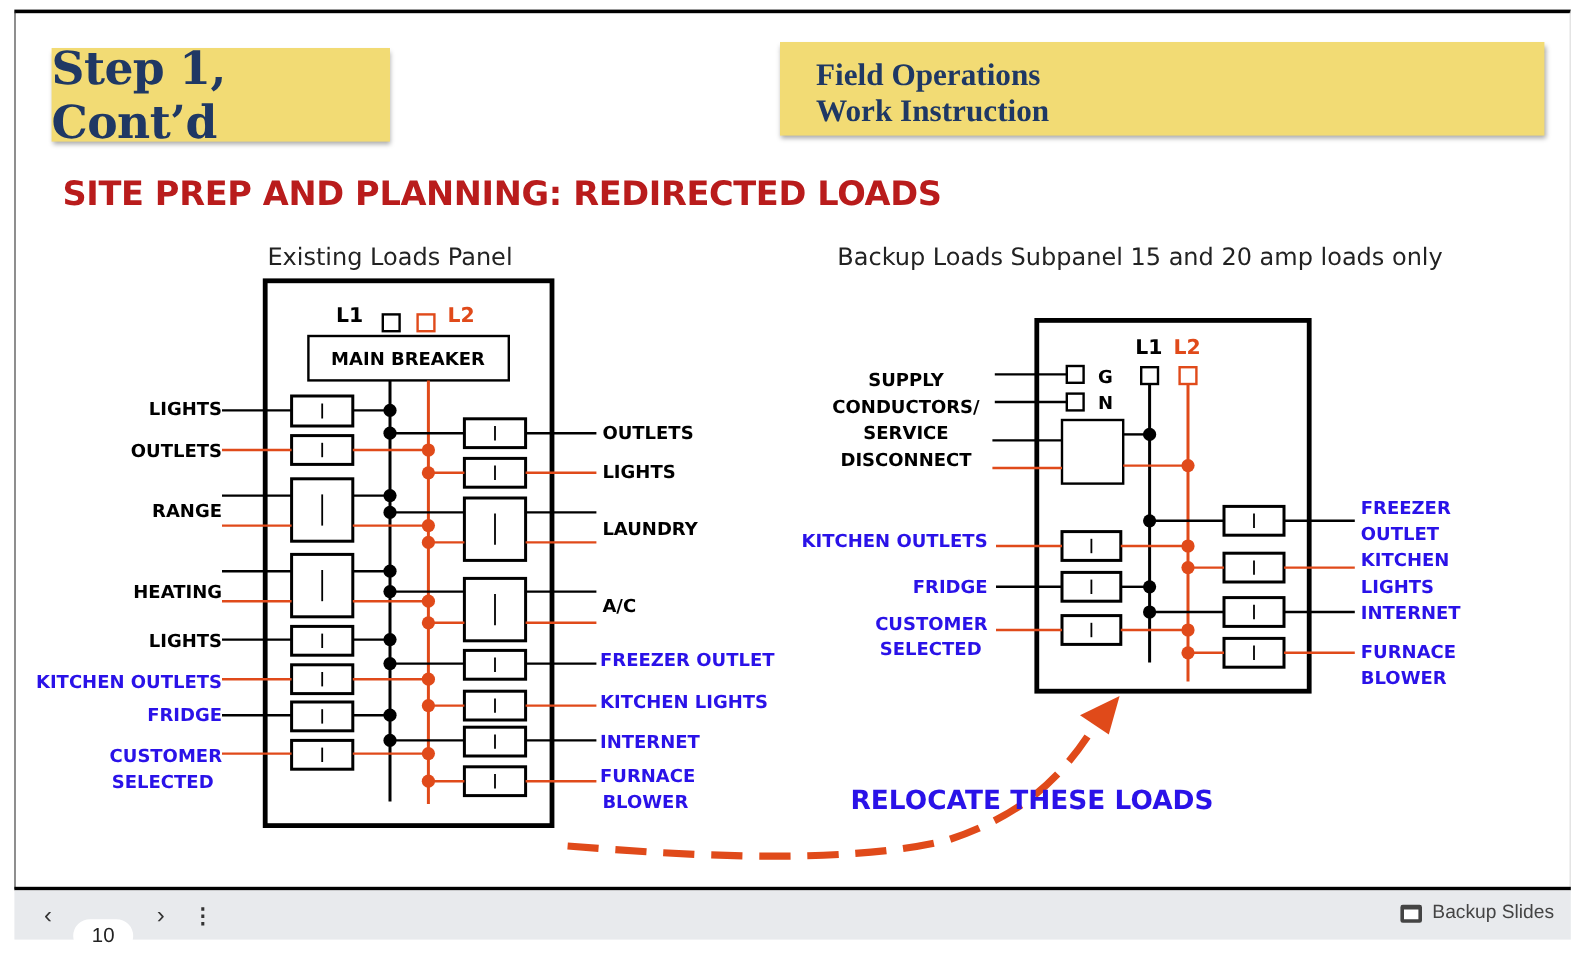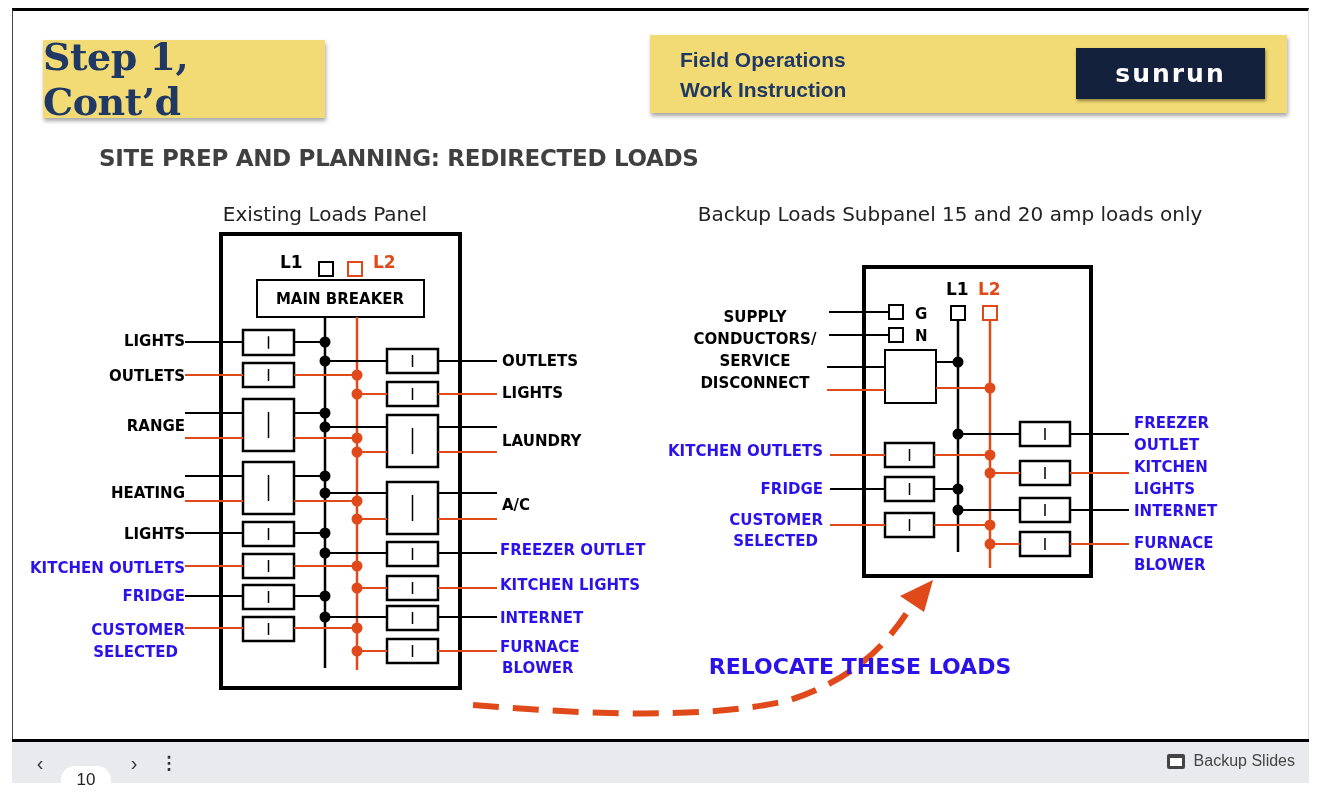--- a/index.html
+++ b/index.html
@@ -2,24 +2,24 @@
 <html><head>
 <meta charset="utf-8">
 <style>
   html,body{margin:0;padding:0;background:#fff;}
   body{width:1327px;height:799px;position:relative;overflow:hidden;font-family:"DejaVu Sans","Liberation Sans",sans-serif;}
   #slide{position:absolute;left:12px;top:8px;width:1297px;height:733px;background:#fff;border-top:3px solid #000;border-left:1px solid #444;border-right:1px solid #ddd;box-sizing:border-box;}
   #slide-bottom{position:absolute;left:12px;top:739px;width:1297px;height:3px;background:#000;}
   .title-box{position:absolute;left:43px;top:40px;width:282px;height:78px;background:#f2db74;box-shadow:1px 3px 4px rgba(0,0,0,.35);display:flex;align-items:center;justify-content:center;}
   .title-box span{font-family:"DejaVu Serif","Liberation Serif",serif;font-weight:bold;font-size:38px;color:#1f3864;letter-spacing:-0.5px;}
   .header-box{position:absolute;left:650px;top:35px;width:637px;height:78px;background:#f2db74;box-shadow:1px 3px 4px rgba(0,0,0,.35);}
-  .header-box .hl{position:absolute;left:30px;font-family:Liberation Sans, sans-serif;font-weight:bold;font-size:21px;color:#1f3864;}
+  .header-box .hl{position:absolute;left:30px;font-family:Liberation Serif, serif;font-weight:bold;font-size:26px;color:#1f3864;}
   .logo{position:absolute;left:426px;top:13px;width:189px;height:51px;background:#14213d;box-shadow:1px 2px 3px rgba(0,0,0,.4);display:flex;align-items:center;justify-content:center;}
   .logo span{color:#fff;font-family:"DejaVu Sans",sans-serif;font-weight:bold;font-size:25px;letter-spacing:2px;}
-  .section-title{position:absolute;left:52px;top:145px;font-family:"DejaVu Sans",sans-serif;font-weight:bold;font-size:23px;color:#404040;letter-spacing:-0.3px;margin-left:47px;}
+  .section-title{position:absolute;left:52px;top:145px;font-family:"DejaVu Sans",sans-serif;font-weight:bold;font-size:28px;color:#b91c1c;letter-spacing:-0.3px;}
   #diagram{position:absolute;left:0;top:0;}
   .bottom-bar{position:absolute;left:12px;top:742px;width:1297px;height:41px;background:#e8eaed;font-family:"Liberation Sans",sans-serif;}
   .bb-btn{position:absolute;top:8px;height:26px;display:flex;align-items:center;justify-content:center;color:#333;font-size:20px;cursor:pointer;}
   .page-pill{position:absolute;left:49px;top:24px;width:50px;height:28px;border-radius:14px;background:#fff;display:flex;align-items:center;justify-content:center;font-size:17px;color:#222;}
   .gs{position:absolute;right:14px;top:10px;display:flex;align-items:center;gap:9px;font-size:16px;color:#444;}
   .gs-icon{width:18px;height:15px;border:3px solid #444;border-top-width:4px;border-radius:2px;box-sizing:border-box;background:#fff;}
   text{font-family:"DejaVu Sans","Liberation Sans",sans-serif;}
 </style>
 </head>
 <body>
@@ -27,23 +27,20 @@
 <div id="slide"></div>
 <div id="slide-bottom"></div>
 
 <div class="title-box">
   <span>Step 1, Cont’d</span>
 </div>
 
 <div class="header-box">
   <div class="hl" style="top:13px">Field Operations</div>
   <div class="hl" style="top:43px">Work Instruction</div>
-  <div class="logo">
-    <span>sunrun</span>
-  </div>
 </div>
 
 <div class="section-title">SITE PREP AND PLANNING: REDIRECTED LOADS</div>
 
 <svg id="diagram" width="1327" height="740">
   <defs>
     <marker id="arrowhead" viewBox="0 0 10 10" refX="6" refY="5" markerWidth="5" markerHeight="5" orient="auto">
       <path d="M0,0 L10,5 L0,10 z" fill="#e04a1a"></path>
     </marker>
   </defs>

